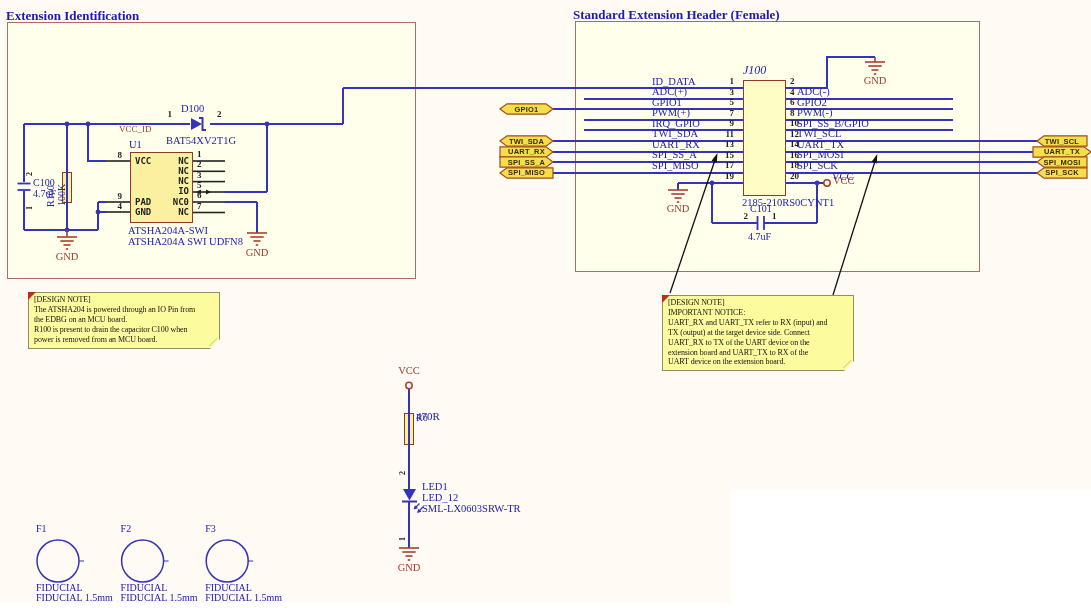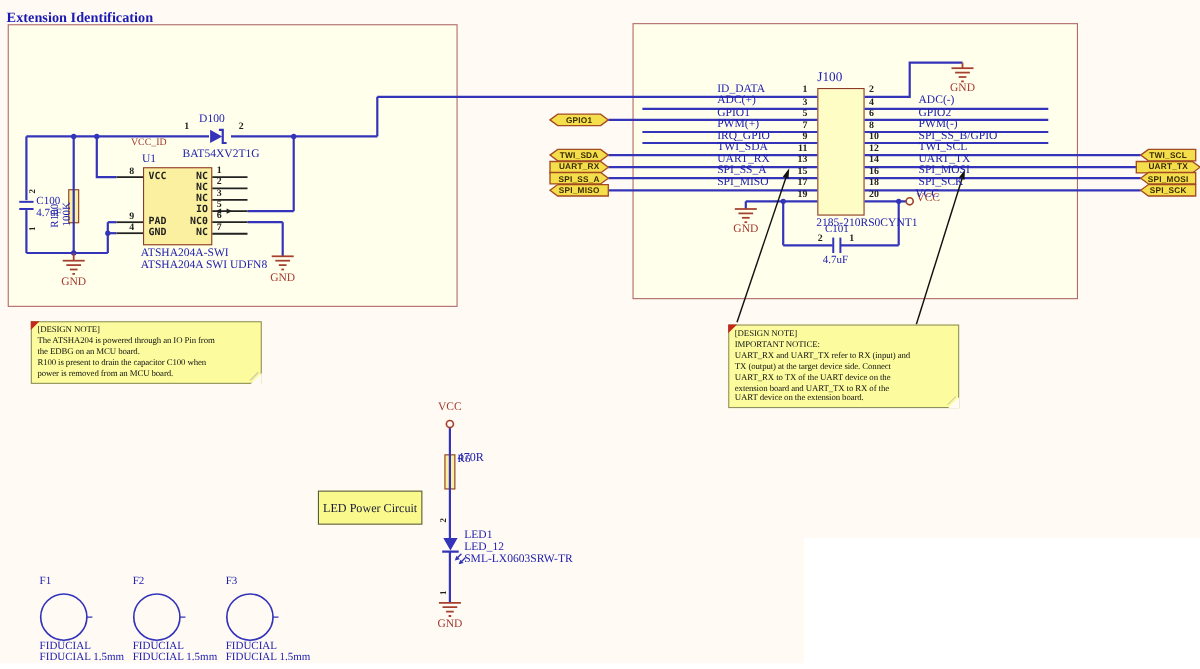--- a/index.html
+++ b/index.html
@@ -25,35 +25,35 @@
   .vtext{position:absolute;writing-mode:vertical-rl;transform:rotate(180deg);font-size:10px;
     color:var(--blue);z-index:4;line-height:1;}
   .vpin{position:absolute;writing-mode:vertical-rl;transform:rotate(180deg);font-size:8px;
     font-weight:bold;color:var(--pin);z-index:4;line-height:1;}
   
   .hrow{position:absolute;left:0;top:calc(88px + var(--i)*10.56px);width:100%;height:0;z-index:4;}
   .hrow span{position:absolute;line-height:1;white-space:nowrap;margin-top:16px;}
   .hl-net{left:652px;bottom:1px;font-size:10.5px;color:var(--blue);}
   .hl-pin{left:702px;width:32px;bottom:2px;text-align:right;font-size:9px;font-weight:bold;color:var(--pin);}
   .hr-pin{left:790px;width:30px;bottom:2px;font-size:9px;font-weight:bold;color:var(--pin);}
-  .hr-net{left:835px;bottom:1px;font-size:10.5px;color:var(--blue);}
+  .hr-net{left:797px;bottom:1px;font-size:10.5px;color:var(--blue);}
   .hr-net.vccnet{left:832px;}
   
   .u1lname{position:absolute;font:bold 9px "DejaVu Sans Mono",monospace;color:var(--pin);z-index:4;line-height:1;}
   .u1rr{position:absolute;left:0;top:calc(161px + var(--i)*10.3px);height:0;width:300px;z-index:4;}
   .u1rr span{position:absolute;line-height:1;}
   .u1rp{left:197px;bottom:2px;font-size:9px;font-weight:bold;color:var(--pin);}
   .u1rn{left:152px;width:37px;top:-4.5px;text-align:right;font:bold 9px "DejaVu Sans Mono",monospace;color:var(--pin);}
   
   .plab{position:absolute;height:11px;display:flex;align-items:center;justify-content:center;
     font:bold 7.5px "Liberation Sans",sans-serif;color:#3A2A00;letter-spacing:.2px;z-index:4;}
   .plrow{left:500px;width:53px;top:calc(135.8px + var(--i)*10.56px);}
   .prrow{left:1037px;width:50px;top:calc(135.8px + var(--i)*10.56px);}
   
-  .note{position:absolute;width:210px;background:var(--notefill);border:1px solid var(--notebrd);
+  .note{position:absolute;width:192px;background:var(--notefill);border:1px solid var(--notebrd);
     padding:2px 4px 3px 5px;z-index:5;box-sizing:border-box;}
   .note::before{content:'';position:absolute;left:-1px;top:-1px;width:0;height:0;
     border-top:8px solid #C2281E;border-right:8px solid transparent;}
   .note::after{content:'';position:absolute;right:-1px;bottom:-1px;width:0;height:0;
     border-bottom:10px solid var(--sheet);border-left:10px solid transparent;}
   .fold{position:absolute;right:2px;bottom:2px;width:8px;height:8px;
     background:linear-gradient(135deg,transparent 48%,#CFCF96 48%,#E8E8B8 60%,transparent 61%);z-index:1;}
   .note-line{font-size:8px;line-height:9.9px;color:#141414;white-space:nowrap;letter-spacing:-0.1px;}
   
   .ledbox{position:absolute;left:289px;top:446px;width:93px;height:29px;background:#FAFA8C;
@@ -71,20 +71,21 @@
 
 <div id="canvas">
 
   <div class="sheet" style="left:0;top:0;width:1091px;height:489px;"></div>
   <div class="sheet" style="left:0;top:489px;width:731px;height:114px;"></div>
 
   <div class="secbox" style="left:7px;top:22px;width:407px;height:255px;"></div>
   <div class="secbox" style="left:575px;top:21px;width:403px;height:249px;"></div>
 
   <div class="sectitle" style="left:6px;top:8px;">Extension Identification</div>
+  <div class="sectitle" style="left:573px;top:7px;">Standard Extension Header (Female)</div>
 
   <svg class="gfx" width="1091" height="608" viewBox="0 0 1091 608">
 
     <g stroke="#3434BB" stroke-width="2" fill="none">
       <line x1="24" y1="124" x2="190" y2="124"></line>
       <line x1="210" y1="124" x2="343" y2="124"></line>
       <line x1="343" y1="88" x2="343" y2="124"></line>
       <line x1="343" y1="88" x2="743" y2="88"></line>
       <line x1="24" y1="124" x2="24" y2="182"></line>
       <line x1="24" y1="191" x2="24" y2="230"></line>
@@ -306,21 +307,21 @@
   <div class="lbl" style="left:33px;top:178px;font-size:10px;text-align:right;">C100</div>
   <div class="lbl" style="left:33px;top:189px;font-size:10px;">4.7uF</div>
   <div class="vpin" style="left:26px;top:164px;height:12px;">2</div>
   <div class="vpin" style="left:26px;top:198px;height:12px;">1</div>
   <div class="vtext" style="left:46px;top:167px;height:40px;">R100</div>
   <div class="vtext" style="left:57px;top:168px;height:38px;">100K</div>
 
   <div class="lbl red ctr" style="left:53px;top:252px;width:28px;">GND</div>
   <div class="lbl red ctr" style="left:243px;top:248px;width:28px;">GND</div>
 
-  <div class="lbl" style="left:743px;top:64px;font-size:12px;">J100</div>
+  <div class="lbl" style="left:743px;top:64px;font-size:12px;font-style:italic;">J100</div>
   <div class="lbl" style="left:742px;top:198px;font-size:10.5px;">2185-210RS0CYNT1</div>
   <div class="lbl" style="left:748px;top:203px;top:204px;font-size:10px;left:750px;">C101</div>
   <div class="pinnum" style="left:736px;top:212px;width:12px;text-align:right;">2</div>
   <div class="pinnum" style="left:772px;top:212px;">1</div>
   <div class="lbl" style="left:748px;top:232px;font-size:10px;">4.7uF</div>
   <div class="lbl red ctr" style="left:664px;top:204px;width:28px;">GND</div>
   <div class="lbl red ctr" style="left:861px;top:76px;width:28px;">GND</div>
   <div class="lbl red" style="left:833px;top:176px;">VCC</div>
 
   <div>
@@ -436,21 +437,20 @@
     <div class="note-line" style="--i: 0;">[DESIGN NOTE]</div>
         <div class="note-line" style="--i: 1;">IMPORTANT NOTICE:</div>
         <div class="note-line" style="--i: 2;">UART_RX and UART_TX refer to RX (input) and</div>
         <div class="note-line" style="--i: 3;">TX (output) at the target device side. Connect</div>
         <div class="note-line" style="--i: 4;">UART_RX to TX of the UART device on the</div>
         <div class="note-line" style="--i: 5;">extension board and UART_TX to RX of the</div>
         <div class="note-line" style="--i: 6;">UART device on the extension board.</div>
       </div>
   </div>
 
-  <div class="ledbox">LED Power Circuit</div>
   <div class="lbl red ctr" style="left:393px;top:366px;width:32px;">VCC</div>
   <div class="lbl" style="left:416px;top:413px;font-size:10px;">R6</div>
   <div class="lbl" style="left:416px;top:411px;font-size:11px;">470R</div>
   <div class="vpin" style="left:399px;top:463px;height:12px;">2</div>
   <div class="vpin" style="left:399px;top:529px;height:12px;">1</div>
   <div class="lbl" style="left:422px;top:482px;">LED1</div>
   <div class="lbl" style="left:422px;top:493px;">LED_12</div>
   <div class="lbl" style="left:422px;top:504px;">SML-LX0603SRW-TR</div>
   <div class="lbl red ctr" style="left:395px;top:563px;width:28px;">GND</div>
 

